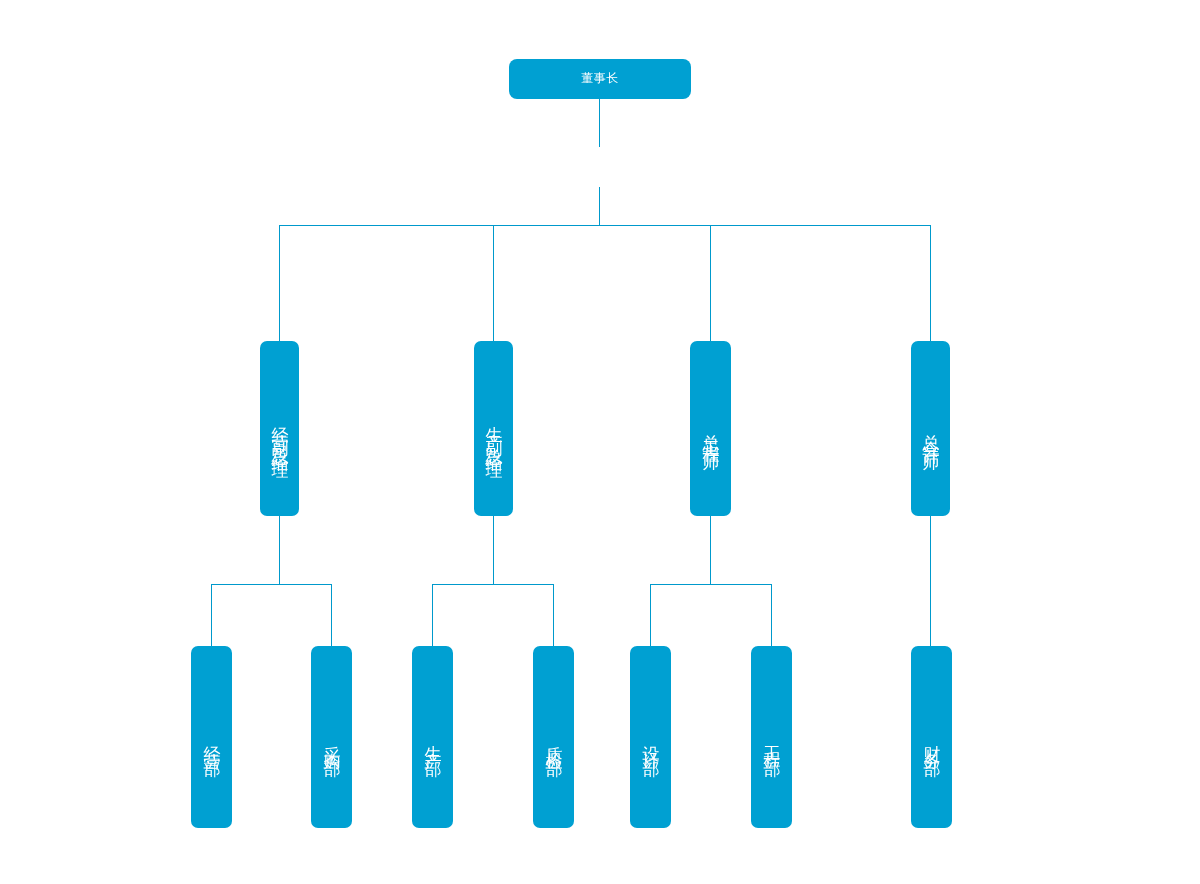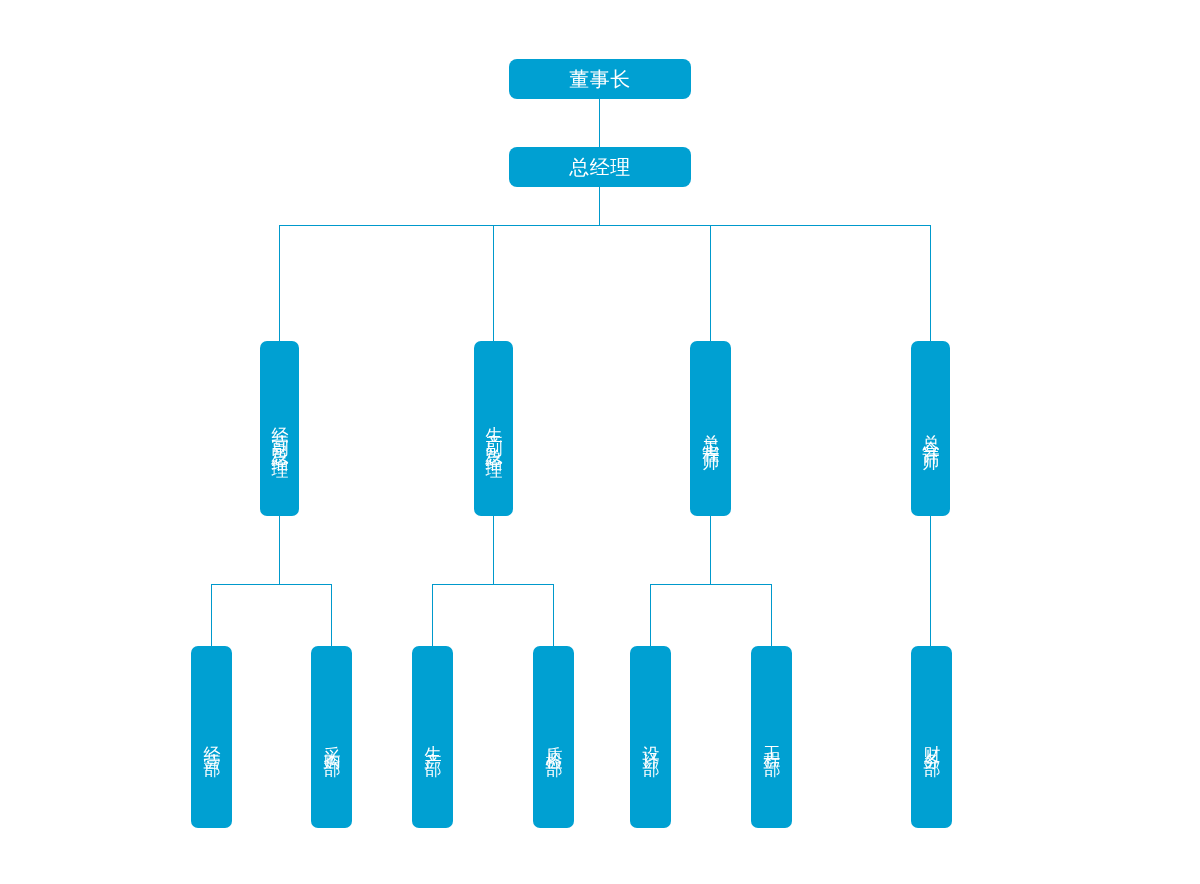--- a/index.html
+++ b/index.html
@@ -26,21 +26,21 @@
     color: #ffffff;
     display: flex;
     align-items: center;
     justify-content: center;
     text-align: center;
     line-height: 1.30;
     letter-spacing: 0.5px;
     font-weight: 400;
   }
   .node.horiz {
-    font-size: 20px;
+    font-size: 12px;
     border-radius: 8px;
   }
   .node.vert {
     font-size: 17px;
     writing-mode: vertical-rl;
     text-orientation: upright;
     letter-spacing: 7px;
     padding-top: 10px;
   }
   .node .label {
@@ -83,23 +83,20 @@
   <div class="conn h" style="left:650px; top:584px; width:121px;"></div>
   <div class="conn v" style="left:650px; top:584px; height:62px;"></div>
   <div class="conn v" style="left:771px; top:584px; height:62px;"></div>
 
   <div class="conn v" style="left:930px; top:516px; height:130px;"></div>
 
   <div class="node horiz" style="left:509px; top:59px; width:182px; height:40px;">
     <span class="label">董事长</span>
   </div>
 
-  <div class="node horiz" style="left:509px; top:147px; width:182px; height:40px;">
-    <span class="label">总经理</span>
-  </div>
 
   <div class="node vert" style="left:260px; top:341px; width:39px; height:175px;">
     <span class="label">经营副总经理</span>
   </div>
 
   <div class="node vert" style="left:474px; top:341px; width:39px; height:175px;">
     <span class="label">生产副总经理</span>
   </div>
 
   <div class="node vert" style="left:690px; top:341px; width:41px; height:175px;">

